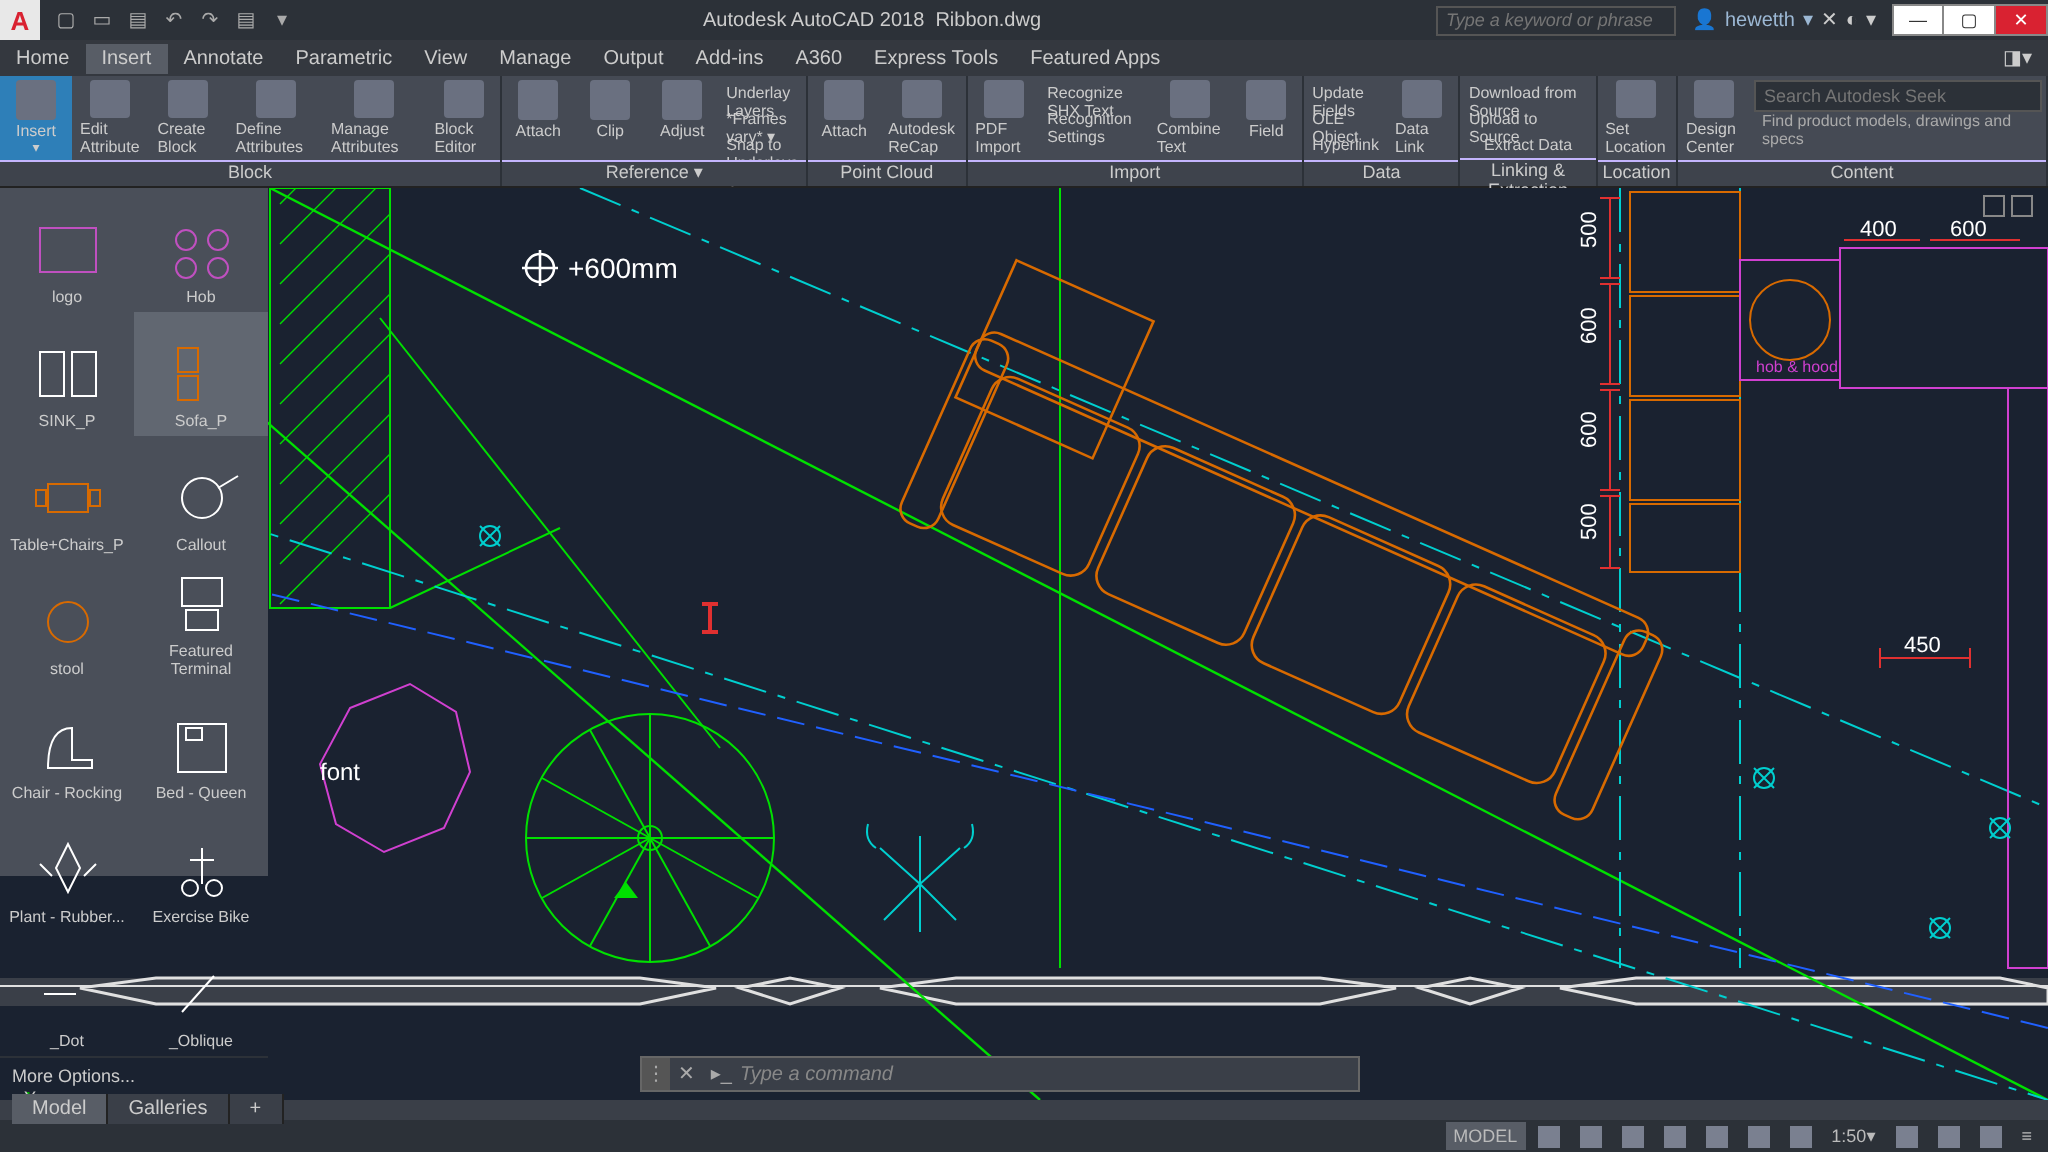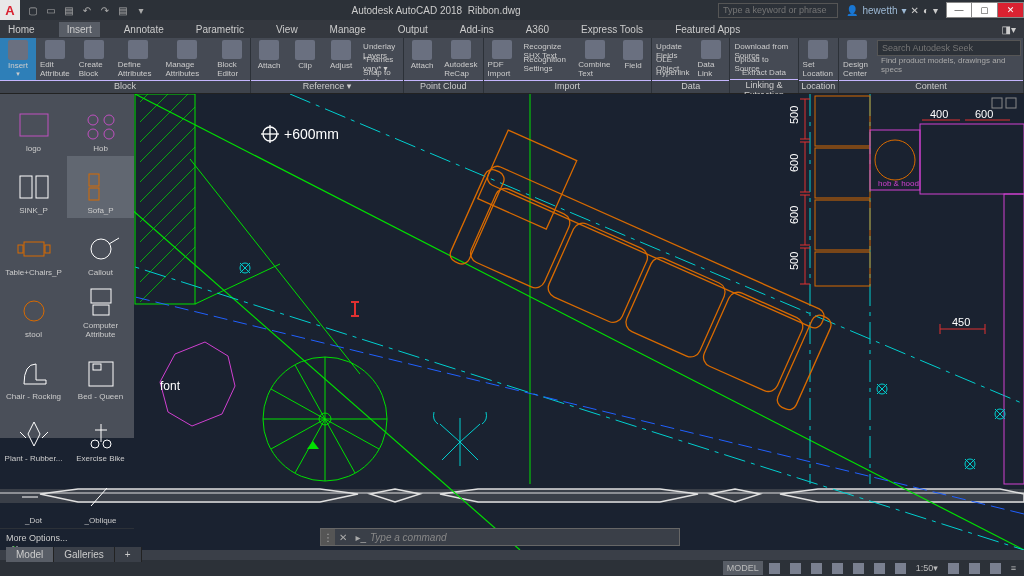--- a/index.html
+++ b/index.html
@@ -4,29 +4,29 @@
 <style>
 * { margin:0; padding:0; box-sizing:border-box; font-family:"Segoe UI",Arial,sans-serif; user-select:none; }
 body { width:1024px; height:576px; background:#3a3f48; overflow:hidden; position:relative; }
 
 
 .titlebar { height:20px; background:#2c3138; display:flex; align-items:center; color:#bbb; font-size:10px; }
 .app-logo { width:20px; height:20px; background:#e8e8e8; color:#d92231; display:flex; align-items:center; justify-content:center; font-weight:bold; font-size:13px; }
 .qat { display:flex; gap:4px; padding:0 6px; }
 .qat span { width:14px; height:14px; display:flex; align-items:center; justify-content:center; color:#aaa; font-size:10px; }
 .title-text { flex:1; text-align:center; color:#ccc; font-size:10px; }
-.search-box { width:120px; height:15px; background:#2c3138; border:1px solid #555; font-size:9px; color:#777; padding:0 4px; }
+.search-box { width:120px; height:15px; background:#2c3138; border:1px solid #555; font-size:9px; color:#777; padding:0 4px; font-style:italic; }
 .user-info { display:flex; align-items:center; gap:4px; padding:0 8px; color:#9cb8d4; font-size:10px; }
 .win-btns { display:flex; }
 .win-btn { width:26px; height:16px; background:#fff; color:#333; display:flex; align-items:center; justify-content:center; font-size:9px; border:1px solid #888; }
 .win-btn.max { border-left:none; }
 .win-btn.close { background:#d92231; color:#fff; border-left:none; }
 
 
-.menubar { height:18px; background:#34383f; display:flex; align-items:center; font-size:10px; color:#ccc;gap:16px; }
+.menubar { height:18px; background:#34383f; display:flex; align-items:center; font-size:10px; color:#ccc; }
 .menubar div { padding:2px 8px; cursor:pointer; }
 .menubar .active { background:#585d66; }
 
 
 .ribbon { height:56px; background:#454a54; display:flex; border-bottom:1px solid #222; }
 .ribbon-panel { display:flex; flex-direction:column; border-right:1px solid #2c3138; height:100%; }
 .ribbon-body { flex:1; display:flex; align-items:flex-start; }
 .ribbon-label { height:14px; background:#3e434c; color:#ccc; font-size:9px; text-align:center; border-top:1px solid #c4b5fd; }
 .rbtn { display:flex; flex-direction:column; align-items:center; justify-content:flex-start; padding:2px 4px; color:#ccc; font-size:8px; min-width:36px; height:42px; cursor:pointer; }
 .rbtn .ico { width:20px; height:20px; background:#6a7080; border-radius:2px; margin-bottom:1px; }
@@ -489,21 +489,21 @@
         </div>
         <span>stool</span>
       </div>
       <div class="bg-cell">
         <div class="bg-thumb">
           <svg width="40" height="38">
             <rect x="10" y="6" width="20" height="14" fill="none" stroke="#fff"></rect>
             <rect x="12" y="22" width="16" height="10" fill="none" stroke="#fff"></rect>
           </svg>
         </div>
-        <span>Computer Attribute</span>
+        <span>Featured Terminal</span>
       </div>
       <div class="bg-cell">
         <div class="bg-thumb">
           <svg width="40" height="38">
             <path d="M10 30 Q10 10 22 10 L22 26 L32 26 L32 30 Z" fill="none" stroke="#fff"></path>
           </svg>
         </div>
         <span>Chair - Rocking</span>
       </div>
       <div class="bg-cell">

